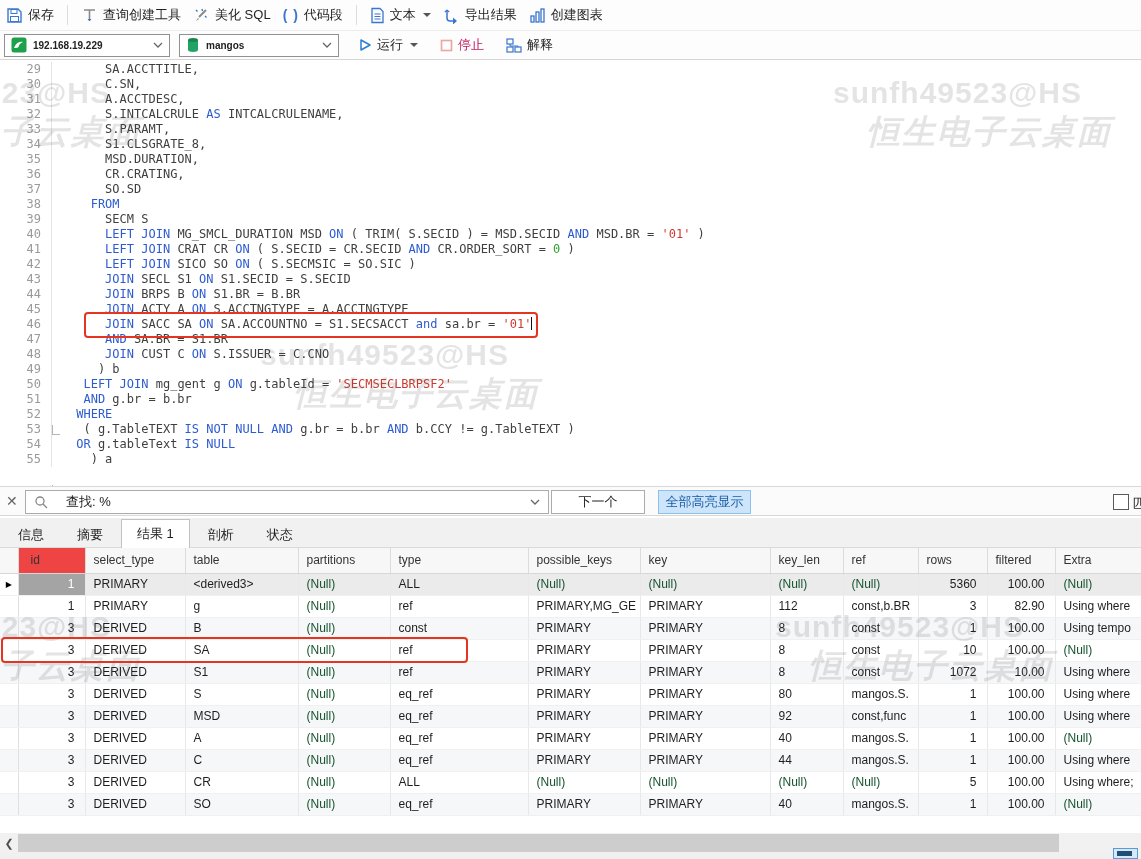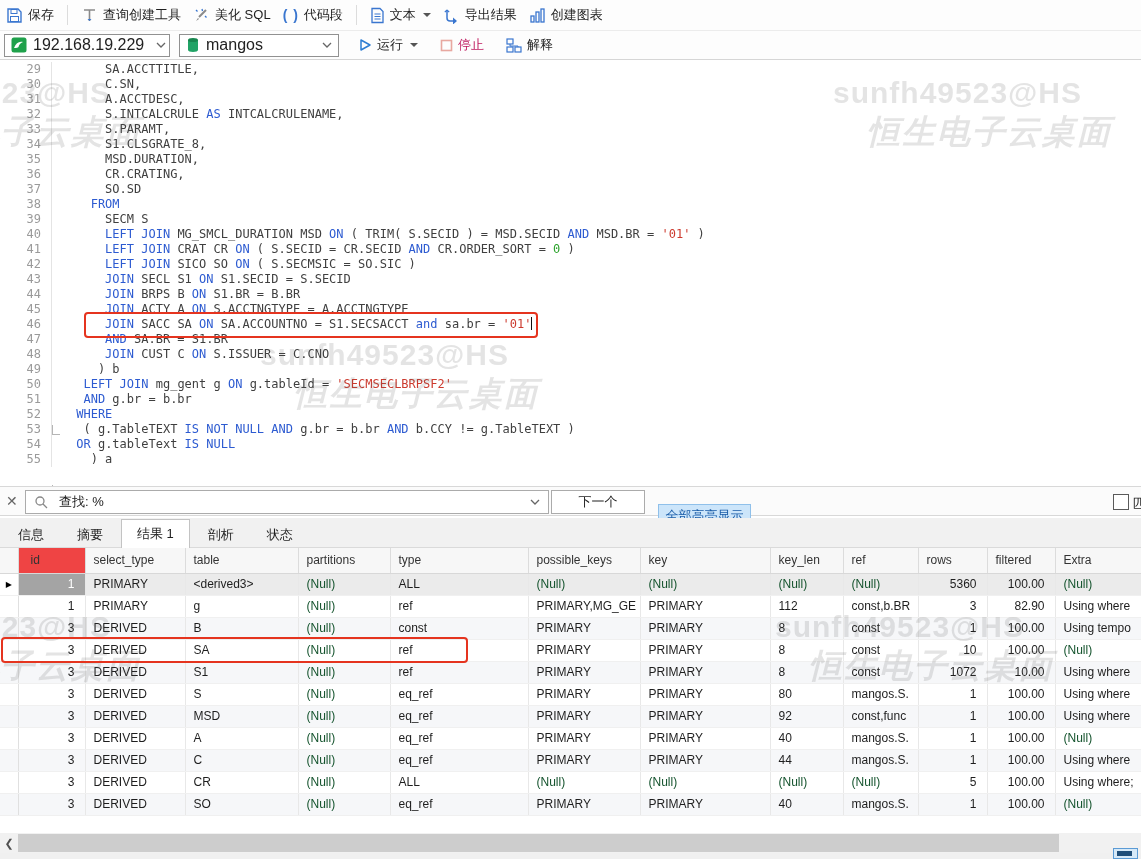--- a/index.html
+++ b/index.html
@@ -13,21 +13,21 @@
     display:flex; align-items:center; background:#fdfdfd; border-bottom:1px solid #ececec; }
   .toolbar2 { position:absolute; left:0; top:31px; width:1141px; height:29px;
     display:flex; align-items:center; background:#fdfdfd; border-bottom:1px solid #d6d6d6; padding-left:4px; }
   .tb-item { display:flex; align-items:center; gap:5px; font-size:13px; color:#1f1f1f;
     padding:3px 6px; border-radius:2px; cursor:default; white-space:nowrap; }
   .tb-item.disabled { color:#be185d; }
   .tb-sep { width:1px; height:20px; background:#dcdcdc; margin:0 7px; }
   .caret-down { width:0; height:0; border-left:4px solid transparent; border-right:4px solid transparent;
     border-top:4px solid #555; margin-left:2px; }
   .combo { display:flex; align-items:center; gap:6px; background:#fff; border:1px solid #919191;
-    height:23px; padding:0 6px; font-size:16px; margin-right:9px; }
+    height:23px; padding:0 6px; font-size:10px; margin-right:9px;font-weight:bold; }
   .combo .spacer { flex:1; }
   .combo1 { width:166px; }
   .combo2 { width:160px; }
   .paren-icon { color:#3a76cf; font-weight:bold; font-size:14px; letter-spacing:1px; }
   
   .editor { position:absolute; left:0; top:60px; width:1141px; height:427px; background:#fff;
     font:12px/15px "DejaVu Sans Mono","Liberation Mono",monospace; white-space:pre; overflow:hidden; }
   #code-lines { position:absolute; left:8px; top:2px; width:100%; }
   .code-line { display:flex; height:15px; }
   .lineno { display:inline-block; width:44px; padding-right:10px; text-align:right; color:#9a9a9a;
@@ -38,25 +38,25 @@
   .fold1 { left:52px; top:365px; height:10px; }
   .fold2 { left:52px; top:425px; height:24px; }
   .redbox { position:absolute; border:2px solid #e5341f; border-radius:4px; z-index:70; pointer-events:none; }
   .redbox-editor { left:84px; top:312px; width:454px; height:26px; }
   .redbox-row { left:1px; top:637px; width:467px; height:26px; }
   
   .searchbar { position:absolute; left:0; top:486px; width:1141px; height:30px; background:#fbfbfb;
     border-top:1px solid #d8d8d8; border-bottom:1px solid #d8d8d8; font-size:13px; }
   .close-x { position:absolute; left:6px; top:6px; font-size:14px; color:#666; }
   .search-box { position:absolute; left:25px; top:3px; width:524px; height:24px; background:#fff;
-    border:1px solid #ababab; display:flex; align-items:center; padding:0 8px; gap:11px; }
+    border:1px solid #ababab; display:flex; align-items:center; padding:0 8px; gap:18px; }
   .search-box .spacer { flex:1; }
   .btn-next { position:absolute; left:551px; top:3px; width:94px; height:24px; background:#fff;
     border:1px solid #ababab; display:flex; align-items:center; justify-content:center; }
-  .btn-highlight { position:absolute; left:658px; top:17px; width:93px; height:24px; background:#cce5fa;
+  .btn-highlight { position:absolute; left:658px; top:3px; width:93px; height:24px; background:#cce5fa;
     border:1px solid #8fc0ea; color:#1b5da8; display:flex; align-items:center; justify-content:center; }
   .match-check { position:absolute; left:1113px; top:7px; width:16px; height:16px; background:#fff; border:1px solid #5a5a5a; }
   .match-label { position:absolute; left:1133px; top:8px; width:8px; overflow:hidden; white-space:nowrap; font-size:13px; }
   
   .tabbar { position:absolute; left:0; top:518px; width:1141px; height:30px; background:#f1f1f1;
     border-bottom:1px solid #dadada; display:flex; align-items:flex-end; padding-left:3px; font-size:13px; }
   .tab { height:24px; display:flex; align-items:center; padding:0 15px; margin-right:3px; color:#1f1f1f; }
   .tab.active { height:29px; background:#fff; border:1px solid #c3c3c3; border-bottom:none; margin-bottom:-1px; }
   
   .gridwrap { position:absolute; left:0; top:548px; width:1141px; height:285px; background:#fff; }

